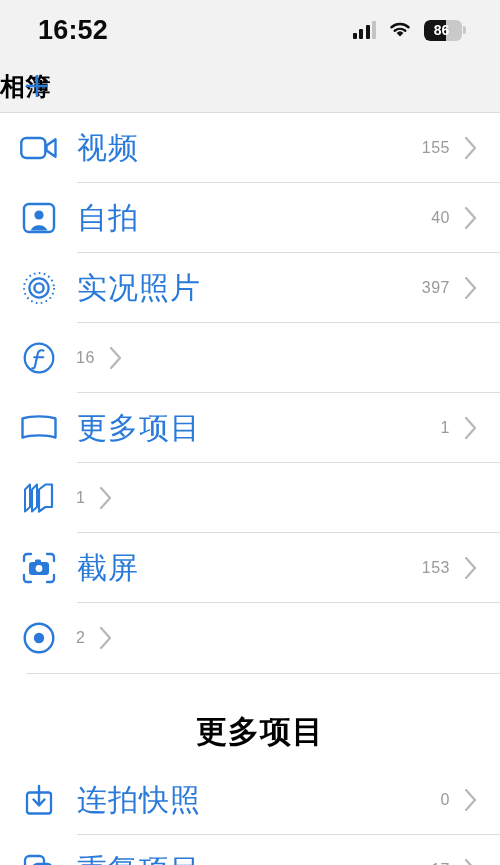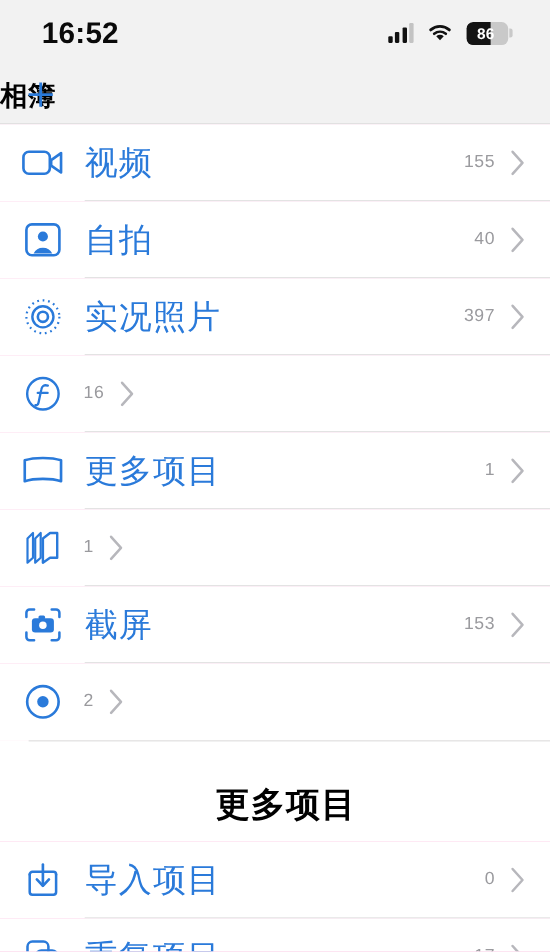--- a/index.html
+++ b/index.html
@@ -355,21 +355,21 @@
 
     <div class="row">
       <span class="icon">
         <svg width="34" height="34" viewBox="0 0 34 34">
           <path d="M5 12 V28 A2.5 2.5 0 0 0 7.5 30.5 H26.5 A2.5 2.5 0 0 0 29 28 V12" fill="none" stroke="#2a7ada" stroke-width="2.3" stroke-linecap="round"></path>
           <path d="M5 12 A2.5 2.5 0 0 1 7.5 9.5 H26.5 A2.5 2.5 0 0 1 29 12" fill="none" stroke="#2a7ada" stroke-width="2.3" stroke-linecap="round"></path>
           <path d="M17 3 V22" stroke="#2a7ada" stroke-width="2.4" stroke-linecap="round"></path>
           <path d="M11.5 16.5 L17 22.3 L22.5 16.5" fill="none" stroke="#2a7ada" stroke-width="2.4" stroke-linecap="round" stroke-linejoin="round"></path>
         </svg>
       </span>
-      <span class="label">导入项目</span>
+      <span class="label">连拍快照</span>
       <span class="count">0</span>
       <span class="chevron">
         <svg width="14" height="24" viewBox="0 0 14 24">
             <path d="M2 2 L11 12 L2 22" fill="none" stroke="#b7b7bc" stroke-width="2.3" stroke-linecap="round" stroke-linejoin="round"></path>
           </svg>
       </span>
       <span class="sep"></span>
     </div>
 
     <div class="row">

